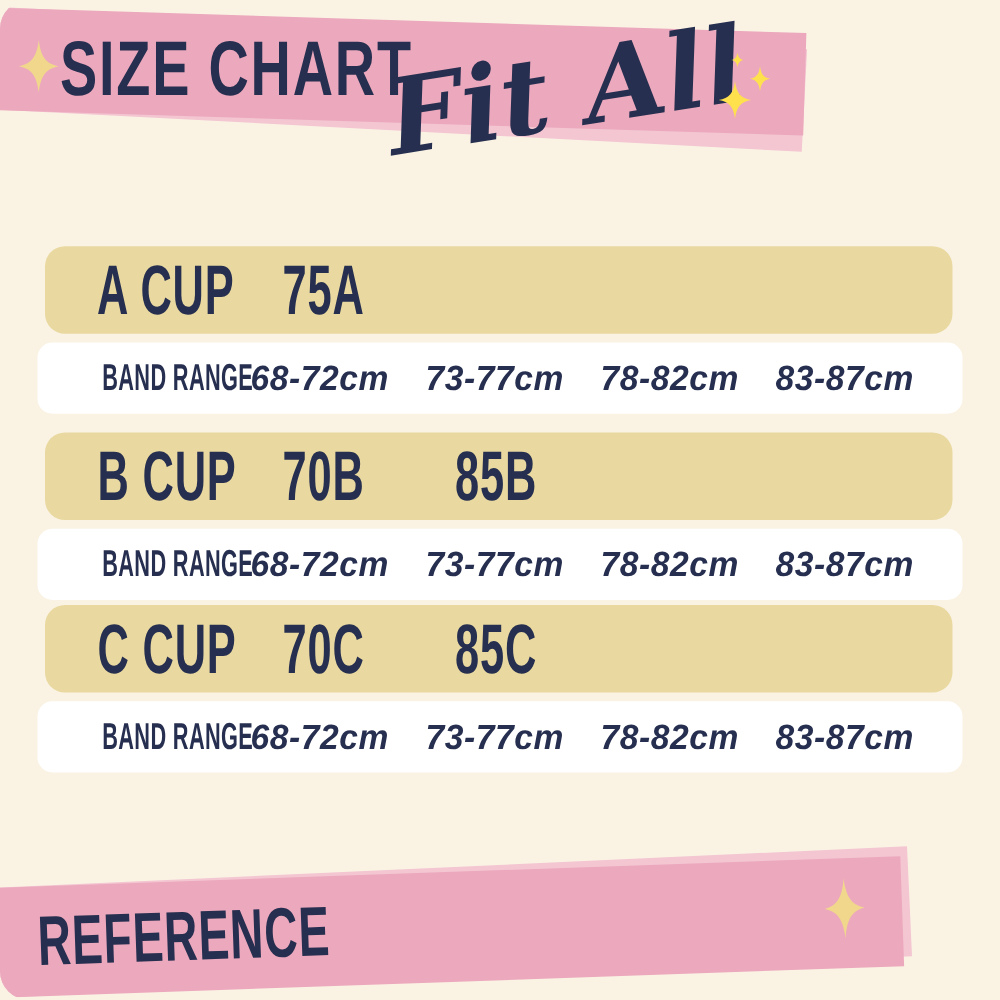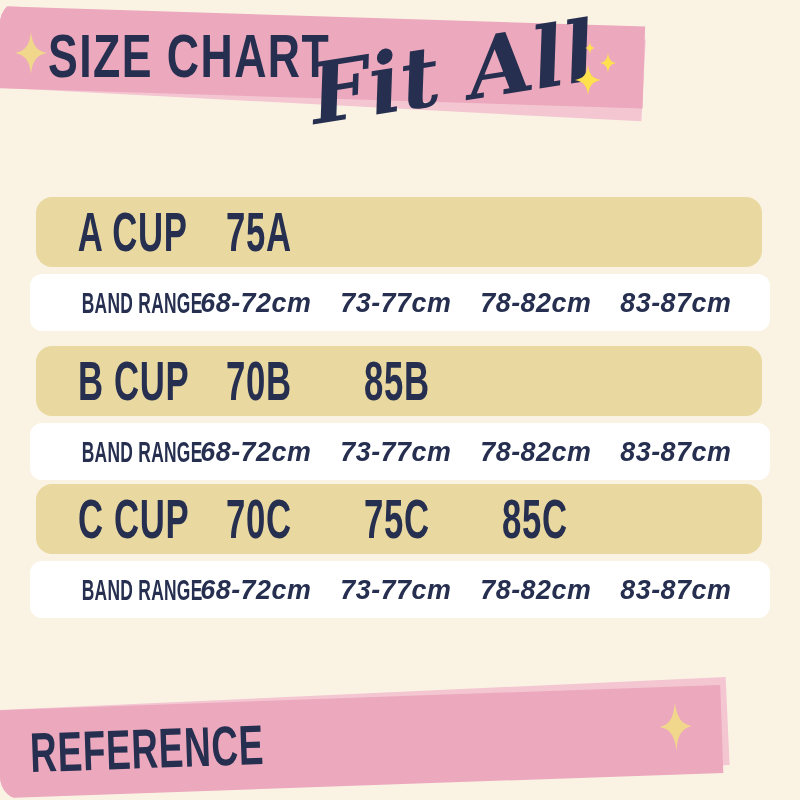--- a/index.html
+++ b/index.html
@@ -126,21 +126,20 @@
       <div class="cell"><span class="band-value-text">73-77cm</span></div>
       <div class="cell"><span class="band-value-text">78-82cm</span></div>
       <div class="cell"><span class="band-value-text">83-87cm</span></div>
     </div>
   </div>
 
   <div class="cup-group g-c">
     <div class="cup-row">
       <div class="cell"><span class="cup-text">C CUP</span></div>
       <div class="cell"><span class="cup-text">70C</span></div>
-      <div class="cell"><span class="cup-text">75C</span></div>
       <div class="cell"><span class="cup-text">85C</span></div>
     </div>
     <div class="band-row">
       <div class="cell"><span class="band-label-text">BAND RANGE</span></div>
       <div class="cell"><span class="band-value-text">68-72cm</span></div>
       <div class="cell"><span class="band-value-text">73-77cm</span></div>
       <div class="cell"><span class="band-value-text">78-82cm</span></div>
       <div class="cell"><span class="band-value-text">83-87cm</span></div>
     </div>
   </div>

